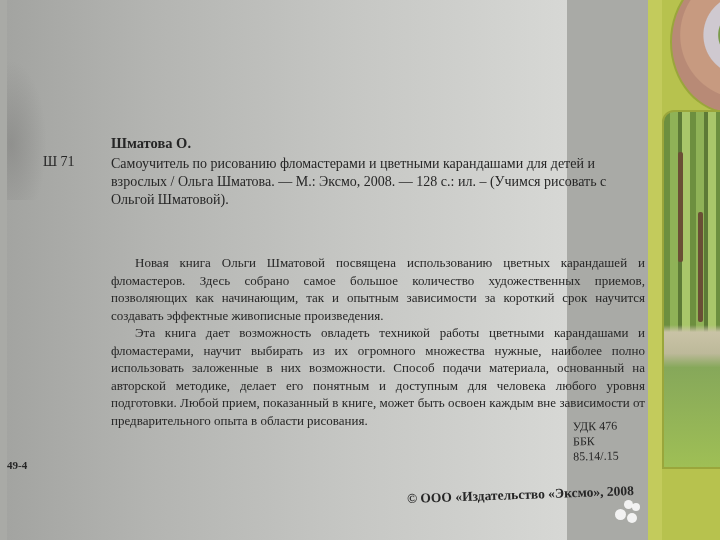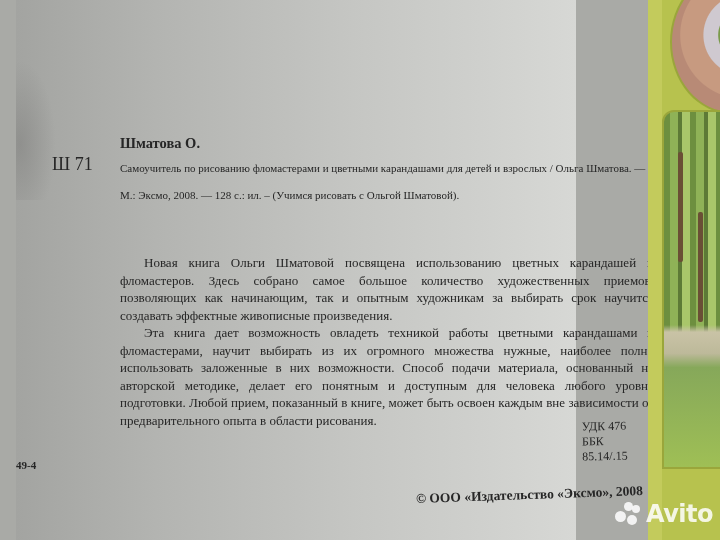--- a/index.html
+++ b/index.html
@@ -1,21 +1,21 @@
 <!DOCTYPE html>
 <html><head>
 <meta charset="utf-8">
 <style>
   html, body { margin:0; padding:0; }
   body {
     width:720px; height:540px; overflow:hidden; position:relative;
     background:#a9aaa6;
   }
   .page {
-    position:absolute; left:16px; top:0; width:560px; height:540px;
+    position:absolute; left:7px; top:0; width:560px; height:540px;
     background: linear-gradient(90deg, #a3a4a1 0%, #b3b4b1 25%, #c5c6c3 60%, #d0d1ce 85%, #d7d8d5 100%);
   }
   .page-shade {
     position:absolute; left:0; top:60px; width:40px; height:140px;
     background: radial-gradient(ellipse at 10% 60%, rgba(120,120,118,0.45), rgba(0,0,0,0) 70%);
   }
   .cover {
     position:absolute; left:648px; top:0; width:72px; height:540px;
     background:#b7c24e; overflow:hidden;
   }
@@ -38,22 +38,22 @@
   }
   .cover .painting .trunk {
     position:absolute; width:5px; background:#6a4f35; border-radius:2px;
   }
   .text {
     position:absolute; font-family:"Liberation Serif", serif; color:#262626;
     white-space:nowrap; line-height:1;
   }
   .bold { font-weight:bold; }
   .author { left:104px; top:136px; font-size:14.5px; }
-  .code { left:36px; top:155px; font-size:18px; }
-  .bib { left:104px; top:155px; font-size:11px; line-height:27px; white-space:normal; width:540px; }
+  .code { left:36px; top:155px; font-size:14px; }
+  .bib { left:104px; top:155px; font-size:14px; line-height:18px; white-space:normal; width:540px; }
   .isbn { left:104px; top:224px; font-size:13.5px; }
   .body-text { left:104px; top:254px; width:534px; font-size:13px; line-height:17.5px; white-space:normal; text-align:justify; }
   .body-text p { margin:0; text-indent:24px; }
   .udk { left:566px; top:419px; font-size:12px; line-height:15px; white-space:pre-line; transform:rotate(-1deg); }
   .copy { left:400px; top:492px; font-size:13.5px; transform:rotate(-2deg); transform-origin:left center; }
   .isbn-frag { left:0px; top:460px; font-size:11px; }
   .watermark {
     position:absolute; left:615px; top:500px; display:flex; align-items:center; gap:5px;
     color:rgba(255,255,255,0.85); font-family:"DejaVu Sans", sans-serif; font-size:24px; font-weight:bold;
     letter-spacing:-0.5px;
@@ -65,21 +65,21 @@
 <body>
 
 <div class="page">
   <div class="page-shade"></div>
 
   <div class="text bold author">Шматова О.</div>
   <div class="text code">Ш 71</div>
   <div class="text bib">Самоучитель по рисованию фломастерами и цветными карандашами для детей и взрослых / Ольга Шматова. — М.: Эксмо, 2008. — 128 с.: ил. – (Учимся рисовать с Ольгой Шматовой).</div>
 
   <div class="text body-text">
-    <p>Новая книга Ольги Шматовой посвящена использованию цветных карандашей и фломастеров. Здесь собрано самое большое количество художественных приемов, позволяющих как начинающим, так и опытным художникам за выбирать срок научится создавать эффектные живописные произведения.</p>
+    <p>Новая книга Ольги Шматовой посвящена использованию цветных карандашей и фломастеров. Здесь собрано самое большое количество художественных приемов, позволяющих как начинающим, так и опытным зависимости за короткий срок научится создавать эффектные живописные произведения.</p>
     <p>Эта книга дает возможность овладеть техникой работы цветными карандашами и фломастерами, научит выбирать из их огромного множества нужные, наиболее полно использовать заложенные в них возможности. Способ подачи материала, основанный на авторской методике, делает его понятным и доступным для человека любого уровня подготовки. Любой прием, показанный в книге, может быть освоен каждым вне зависимости от предварительного опыта в области рисования.</p>
   </div>
 
   <div class="text udk"><span>УДК 476</span>
 <span>ББК 85.14/.15</span></div>
 
   <div class="text bold copy">© ООО «Издательство «Эксмо», 2008</div>
   <div class="text bold isbn-frag">49-4</div>
 </div>
 
@@ -93,14 +93,13 @@
   </div>
 </div>
 
 <div class="watermark">
   <div class="wm-dots">
     <span style="left:0; top:9px; width:11px; height:11px;"></span>
     <span style="left:9px; top:0; width:9px; height:9px;"></span>
     <span style="left:17px; top:3px; width:8px; height:8px;"></span>
     <span style="left:12px; top:13px; width:10px; height:10px;"></span>
   </div>
-  <span>Avito</span>
 </div>
 
 </body></html>

